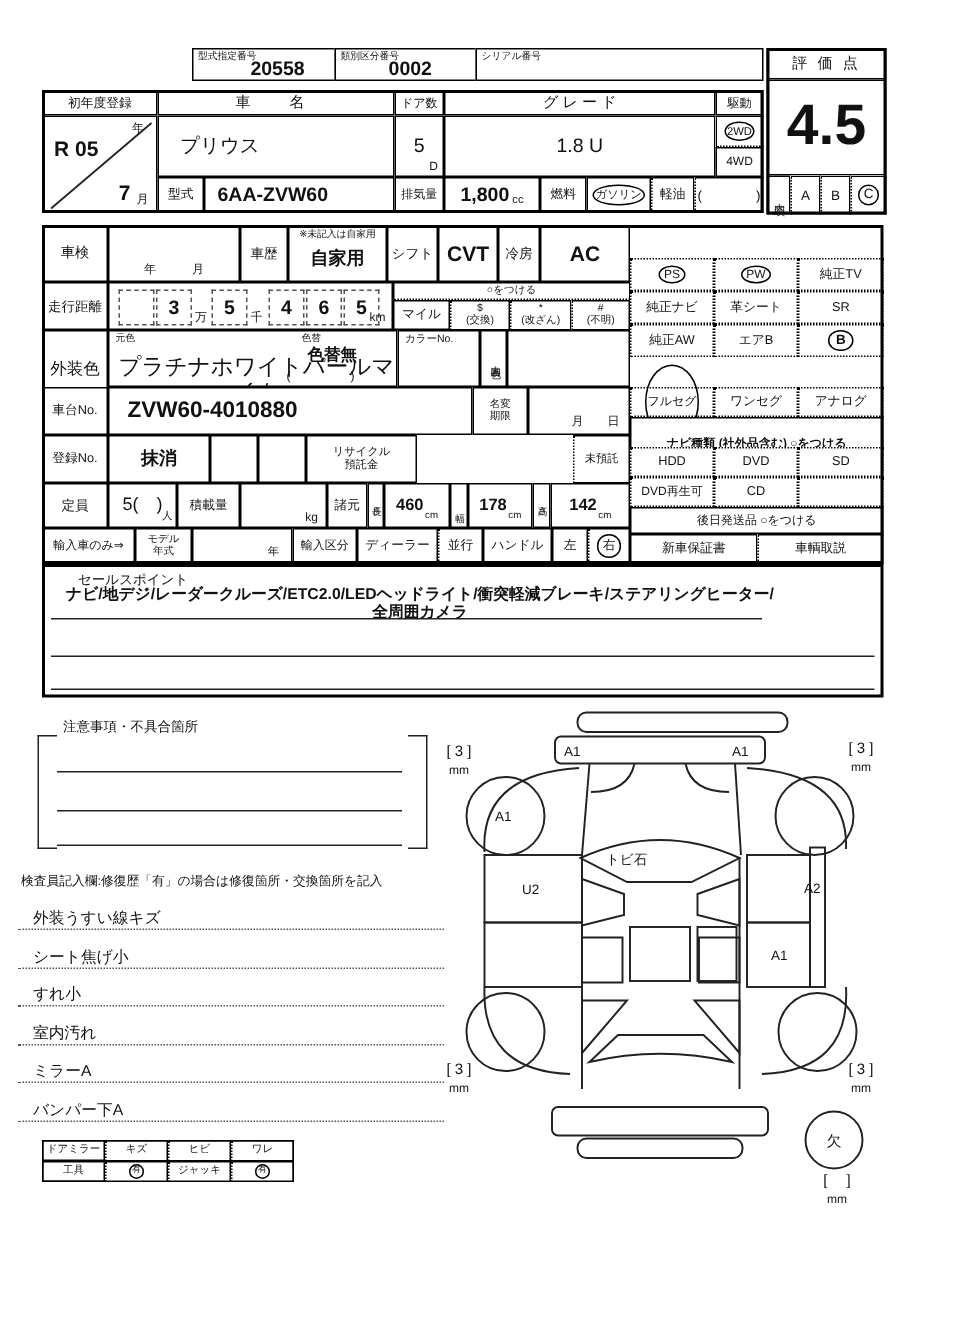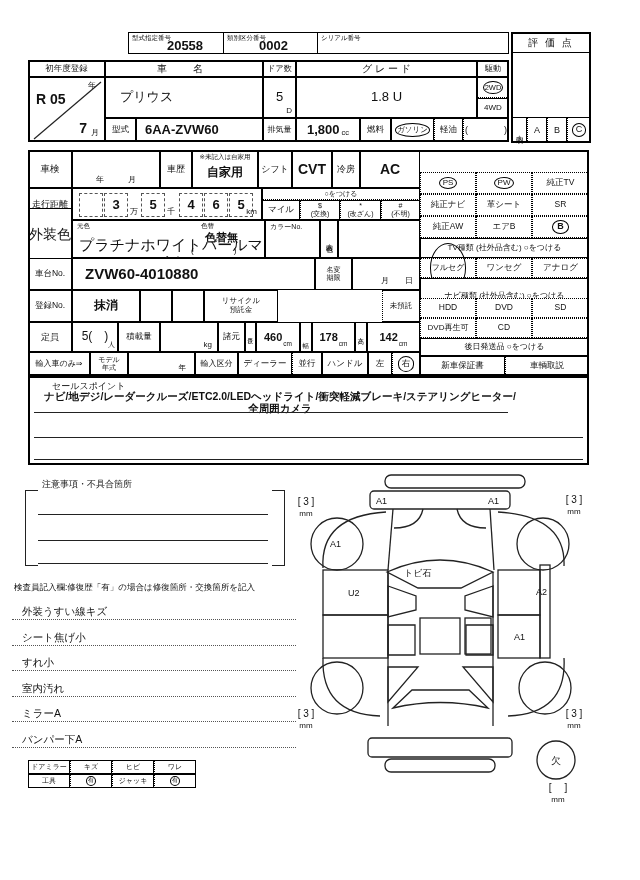--- a/index.html
+++ b/index.html
@@ -33,20 +33,21 @@
   </div>
   <div class="c" style="left:223px;top:32px;width:95px;height:22px;border-width:1.5px;">
     <span class="lab" style="left:3px;top:2px;">類別区分番号</span>
     <span class="bold" style="font-size:13px;margin-top:6px;margin-left:6px;">0002</span>
   </div>
   <div class="c" style="left:317px;top:32px;width:192px;height:22px;border-width:1.5px;">
     <span class="lab" style="left:3px;top:2px;">シリアル番号</span>
   </div>
 
   <div class="c" style="left:511px;top:32px;width:80px;height:21px;font-size:10px;letter-spacing:2px;">評 価 点</div>
+  <div class="c bold" style="left:511px;top:53px;width:80px;height:64px;font-size:38px;">4.5</div>
   <div class="c vt" style="left:511px;top:117px;width:16px;height:26px;font-size:7.5px;">内装</div>
   <div class="c" style="left:527px;top:117px;width:20px;height:26px;font-size:9px;border-left-style:dotted;">A</div>
   <div class="c" style="left:547px;top:117px;width:20px;height:26px;font-size:9px;border-left-style:dotted;">B</div>
   <div class="c" style="left:567px;top:117px;width:24px;height:26px;font-size:9px;border-left-style:dotted;">
     <span class="circ">C</span>
   </div>
   <div class="wrap" style="left:511px;top:32px;width:80px;height:111px;"></div>
 
   <div class="c" style="left:28px;top:60px;width:77px;height:17px;font-size:8.5px;">初年度登録</div>
   <div class="c" style="left:105px;top:60px;width:158px;height:17px;font-size:10px;letter-spacing:8px;">車　名</div>
@@ -118,21 +119,21 @@
   </div>
   <div class="c" style="left:262px;top:188px;width:158px;height:12px;font-size:7px;border-bottom-style:dotted;">○をつける</div>
   <div class="c" style="left:262px;top:200px;width:38px;height:20px;font-size:8.5px;">マイル</div>
   <div class="c pre" style="left:300px;top:200px;width:40px;height:20px;font-size:7px;border-left-style:dotted;">$
 (交換)</div>
   <div class="c pre" style="left:340px;top:200px;width:41px;height:20px;font-size:7px;border-left-style:dotted;">*
 (改ざん)</div>
   <div class="c pre" style="left:381px;top:200px;width:39px;height:20px;font-size:7px;border-left-style:dotted;">#
 (不明)</div>
 
-  <div class="c" style="left:28px;top:208px;width:44px;height:52px;font-size:14px;">外装色</div>
+  <div class="c" style="left:28px;top:220px;width:44px;height:52px;font-size:11px;">外装色</div>
   <div class="c" style="left:72px;top:220px;width:193px;height:38px;">
     <span class="lab" style="left:4px;top:2px;">元色</span>
     <span class="lab" style="left:128px;top:2px;">色替</span>
     <span style="position:absolute;left:5px;top:15px;font-size:15px;text-align:center;">プラチナホワイトパールマイカ</span>
     <span class="bold" style="position:absolute;left:132px;top:10px;font-size:11px;">色替無</span>
     <span style="position:absolute;left:118px;top:25px;font-size:8px;">(　　　　　)</span>
   </div>
   <div class="c" style="left:265px;top:220px;width:55px;height:38px;">
     <span class="lab" style="left:4px;top:2px;font-size:7px;">カラーNo.</span>
   </div>
@@ -205,28 +206,27 @@
   <div class="c" style="left:532px;top:172px;width:57px;height:22px;font-size:8.5px;border-style:dotted;">純正TV</div>
   <div class="c" style="left:420px;top:194px;width:56px;height:22px;font-size:8.5px;border-style:dotted;">純正ナビ</div>
   <div class="c" style="left:476px;top:194px;width:56px;height:22px;font-size:8.5px;border-style:dotted;">革シート</div>
   <div class="c" style="left:532px;top:194px;width:57px;height:22px;font-size:8.5px;border-style:dotted;">SR</div>
   <div class="c" style="left:420px;top:216px;width:56px;height:22px;font-size:8.5px;border-style:dotted;">純正AW</div>
   <div class="c" style="left:476px;top:216px;width:56px;height:22px;font-size:8.5px;border-style:dotted;">エアB</div>
   <div class="c" style="left:532px;top:216px;width:57px;height:22px;border-style:dotted;">
     <span class="circ bold" style="font-size:9px;padding:0 4px;">B</span>
   </div>
 
-  <div class="c" style="left:420px;top:238px;width:169px;height:20px;font-size:8px;">TV種類 (社外品含む) ○をつける</div>
   <div class="c" style="left:420px;top:258px;width:56px;height:20px;border-style:dotted;">
     <span class="circ" style="font-size:8px;padding:19px 1px;">フルセグ</span>
   </div>
   <div class="c" style="left:476px;top:258px;width:56px;height:20px;font-size:8.5px;border-style:dotted;">ワンセグ</div>
   <div class="c" style="left:532px;top:258px;width:57px;height:20px;font-size:8.5px;border-style:dotted;">アナログ</div>
 
-  <div class="c" style="left:420px;top:278px;width:169px;height:36px;font-size:8px;">ナビ種類 (社外品含む) ○をつける</div>
+  <div class="c" style="left:420px;top:278px;width:169px;height:36px;font-size:8px;font-weight:bold;">ナビ種類 (社外品含む) ○をつける</div>
   <div class="c" style="left:420px;top:298px;width:56px;height:20px;font-size:8.5px;border-style:dotted;">HDD</div>
   <div class="c" style="left:476px;top:298px;width:56px;height:20px;font-size:8.5px;border-style:dotted;">DVD</div>
   <div class="c" style="left:532px;top:298px;width:57px;height:20px;font-size:8.5px;border-style:dotted;">SD</div>
   <div class="c" style="left:420px;top:318px;width:56px;height:20px;font-size:8px;border-style:dotted;">DVD再生可</div>
   <div class="c" style="left:476px;top:318px;width:56px;height:20px;font-size:8.5px;border-style:dotted;">CD</div>
   <div class="c" style="left:532px;top:318px;width:57px;height:20px;font-size:8.5px;border-style:dotted;"></div>
 
   <div class="c" style="left:420px;top:338px;width:169px;height:18px;font-size:8px;">後日発送品 ○をつける</div>
   <div class="c" style="left:420px;top:356px;width:85px;height:20px;font-size:8.5px;">新車保証書</div>
   <div class="c" style="left:505px;top:356px;width:84px;height:20px;font-size:8.5px;border-left-style:dotted;">車輌取説</div>

